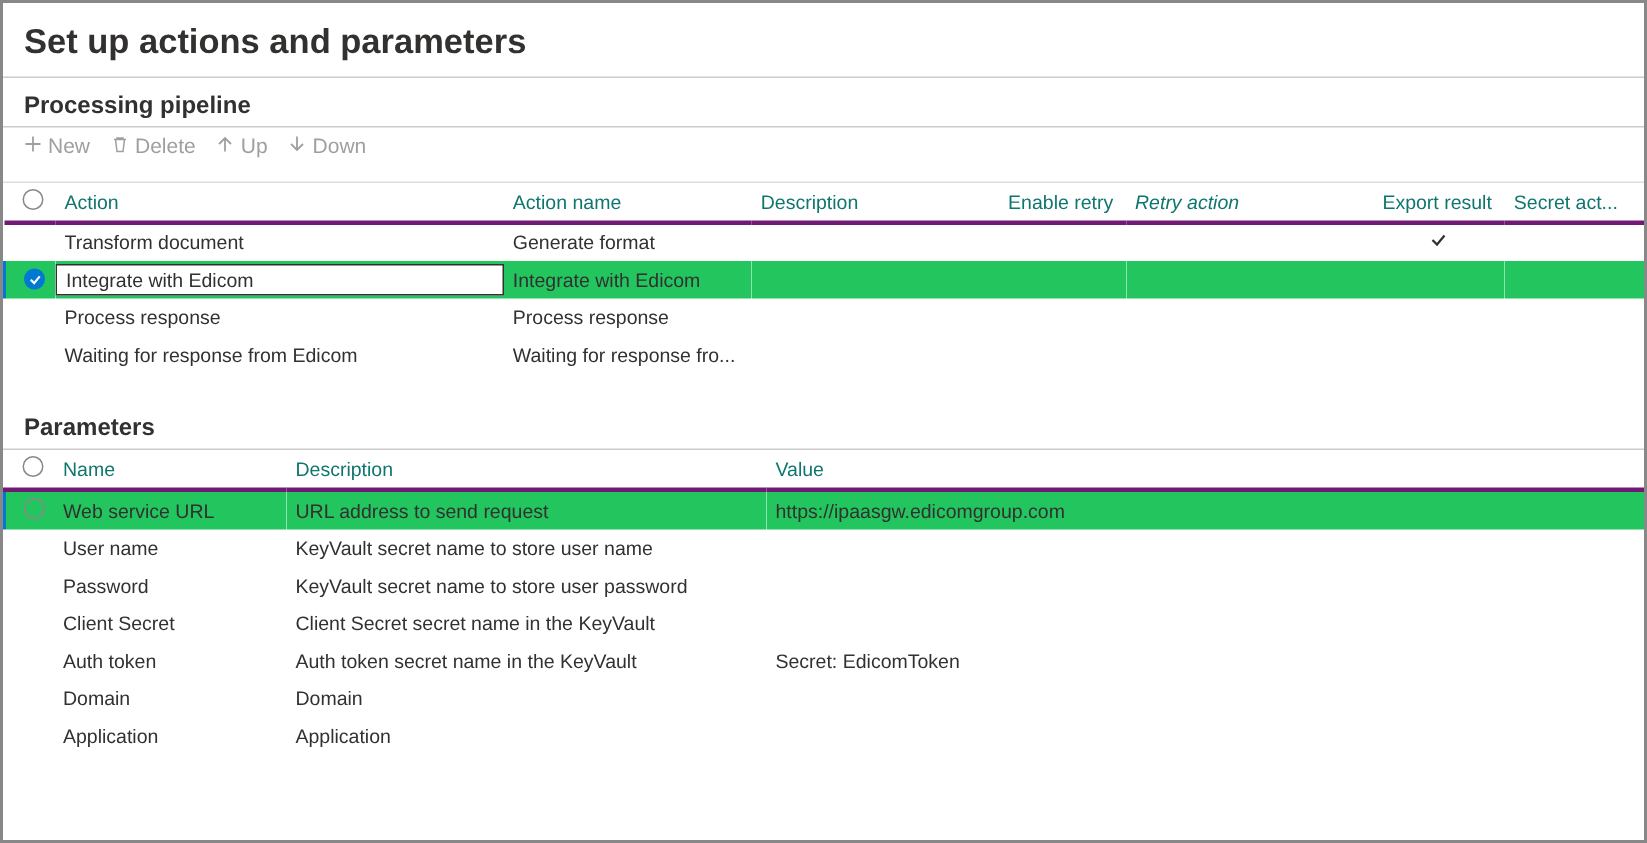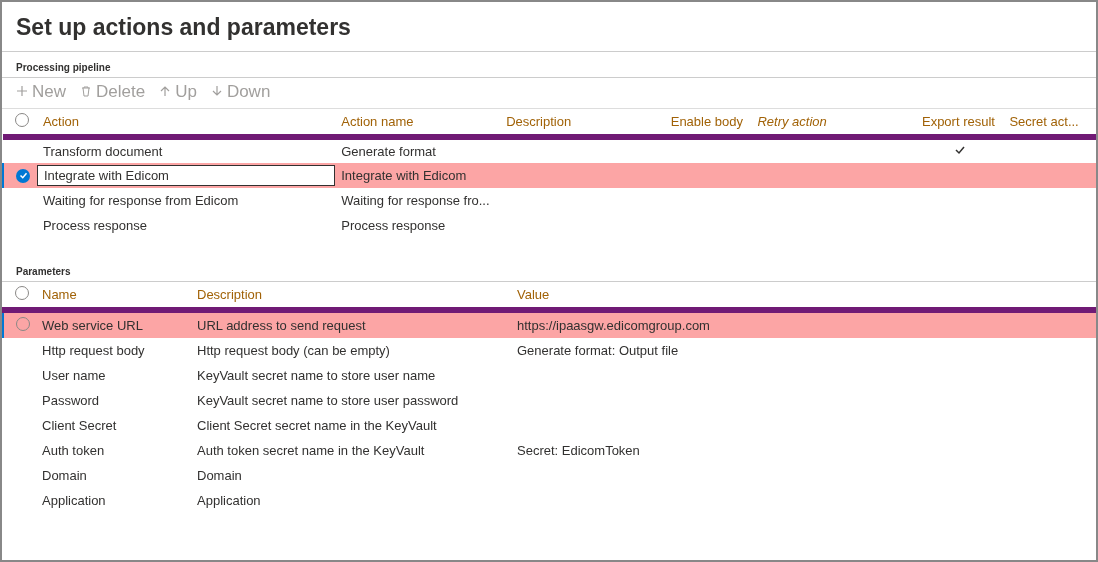--- a/index.html
+++ b/index.html
@@ -13,31 +13,31 @@
     border: 2px solid #888;
     overflow: hidden;
   }
   .page-title {
     font-size: 23px;
     font-weight: 600;
     padding: 12px 14px 10px 14px;
   }
   hr.divider { border: none; border-top: 1px solid #ccc; margin: 0 0 0 0; }
   .section-title {
-    font-size: 10px;
+    font-size: 16px;
     font-weight: 600;
     padding: 10px 14px 4px 14px;
   }
   .toolbar {
     display: flex;
     align-items: center;
     gap: 14px;
-    padding: 4px 14px 6px 14px;
+    padding: 4px 14px 16px 14px;
     color: #a19f9d;
-    font-size: 17px;
+    font-size: 14px;
     border-bottom: 1px solid #ddd;
   }
   .toolbar .tb-item {
     display: inline-flex;
     align-items: center;
     gap: 4px;
     cursor: default;
   }
   .toolbar svg { width: 12px; height: 12px; fill: #a19f9d; stroke: #a19f9d; }
   .grid {
@@ -47,30 +47,30 @@
   .grid th, .grid td {
     text-align: left;
     font-weight: 400;
     padding: 4px 6px;
     white-space: nowrap;
     overflow: hidden;
     text-overflow: ellipsis;
   }
   .grid th {
     font-size: 13px;
-    color: #a16207;
-    border-bottom: 6px solid #701a75;
+    color: #0f766e;
+    border-bottom: 3px solid #701a75;
   }
   .hdr-check-cell { width: 32px; text-align: center; padding-left: 12px;}
   .row-check-cell { width: 32px; text-align: center; padding-left: 12px;}
   .radio-outline {
     display:inline-block; width:14px; height:14px; border:1px solid #8a8886; border-radius:50%;
   }
   .row { height: 25px; }
-  .row.selected { background: #fca5a5; border-left: 2px solid #0078d4; }
+  .row.selected { background: #22c55e; border-left: 2px solid #0078d4; }
   .row.selected .row-check-cell .radio-fill {
     width:14px; height:14px; border-radius:50%; background:#0078d4; display:inline-flex; align-items:center; justify-content:center;
   }
   .row.selected .row-check-cell .radio-fill svg { width:9px; height:9px; fill:#fff; }
   .input-cell {
     border:1px solid #323130; padding:2px 6px; background:#fff;
   }
   .checkmark svg { width:12px; height:12px; stroke:#323130; fill:none; stroke-width:1.5; }
   .params-wrap { margin-top: 18px; }
   .col-action { width: 290px; }
@@ -121,21 +121,21 @@
   </span>
 </div>
 
 <table class="grid">
   <thead>
     <tr>
       <th class="hdr-check-cell"><span class="radio-outline"></span></th>
       <th class="col-action">Action</th>
       <th class="col-aname">Action name</th>
       <th class="col-desc">Description</th>
-      <th class="col-retry">Enable body</th>
+      <th class="col-retry">Enable retry</th>
       <th class="col-raction">Retry action</th>
       <th class="col-export">Export result</th>
       <th class="col-update">Secret act...</th>
     </tr>
   </thead>
   <tbody id="actions-body">
       <tr class="row">
         <td class="row-check-cell"></td>
         <td class="col-action">Transform document</td>
         <td class="col-aname">Generate format</td>
@@ -158,32 +158,32 @@
         </td>
         <td class="col-aname">Integrate with Edicom</td>
         <td class="col-desc"></td>
         <td class="col-retry"></td>
         <td class="col-raction"></td>
         <td class="col-export checkmark" style="text-align: center;"></td>
         <td class="col-update"></td>
       </tr>
       <tr class="row">
         <td class="row-check-cell"></td>
+        <td class="col-action">Process response</td>
+        <td class="col-aname">Process response</td>
+        <td class="col-desc"></td>
+        <td class="col-retry"></td>
+        <td class="col-raction"></td>
+        <td class="col-export checkmark" style="text-align: center;"></td>
+        <td class="col-update"></td>
+      </tr>
+      <tr class="row">
+        <td class="row-check-cell"></td>
         <td class="col-action">Waiting for response from Edicom</td>
         <td class="col-aname">Waiting for response fro...</td>
-        <td class="col-desc"></td>
-        <td class="col-retry"></td>
-        <td class="col-raction"></td>
-        <td class="col-export checkmark" style="text-align: center;"></td>
-        <td class="col-update"></td>
-      </tr>
-      <tr class="row">
-        <td class="row-check-cell"></td>
-        <td class="col-action">Process response</td>
-        <td class="col-aname">Process response</td>
         <td class="col-desc"></td>
         <td class="col-retry"></td>
         <td class="col-raction"></td>
         <td class="col-export checkmark" style="text-align: center;"></td>
         <td class="col-update"></td>
       </tr>
     </tbody>
 </table>
 
 <div class="params-wrap">
@@ -200,26 +200,20 @@
     </thead>
     <tbody id="params-body">
         <tr class="row selected">
           <td class="row-check-cell"><span class="radio-outline"></span></td>
           <td class="p-col-name">Web service URL</td>
           <td class="p-col-desc">URL address to send request</td>
           <td class="p-col-val">https://ipaasgw.edicomgroup.com</td>
         </tr>
         <tr class="row">
           <td class="row-check-cell"></td>
-          <td class="p-col-name">Http request body</td>
-          <td class="p-col-desc">Http request body (can be empty)</td>
-          <td class="p-col-val">Generate format: Output file</td>
-        </tr>
-        <tr class="row">
-          <td class="row-check-cell"></td>
           <td class="p-col-name">User name</td>
           <td class="p-col-desc">KeyVault secret name to store user name</td>
           <td class="p-col-val"></td>
         </tr>
         <tr class="row">
           <td class="row-check-cell"></td>
           <td class="p-col-name">Password</td>
           <td class="p-col-desc">KeyVault secret name to store user password</td>
           <td class="p-col-val"></td>
         </tr>

